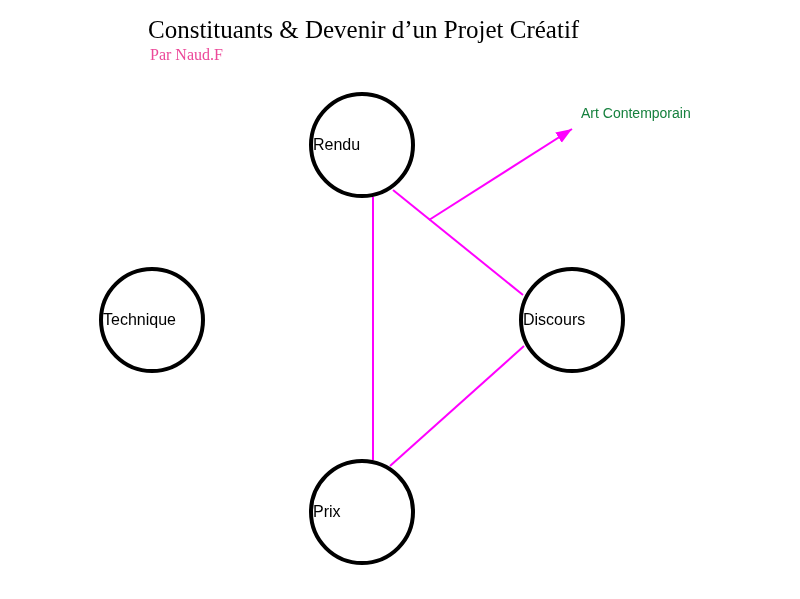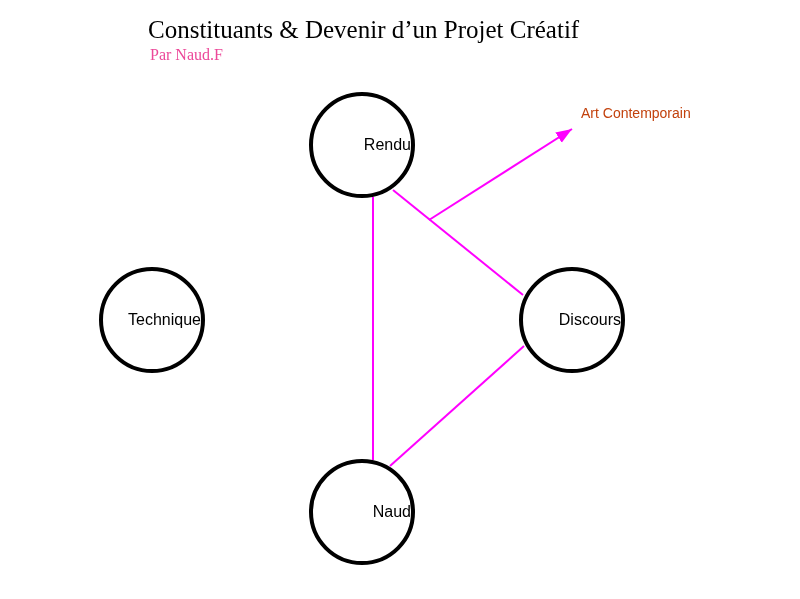--- a/index.html
+++ b/index.html
@@ -39,35 +39,35 @@
   .node {
     position: absolute;
     width: 106px;
     height: 106px;
     box-sizing: border-box;
     border: 4px solid #000000;
     border-radius: 50%;
     background: #ffffff;
     display: flex;
     align-items: center;
-    justify-content: flex-end;
+    justify-content: flex-start;
     z-index: 2;
     font-size: 16px;
     color: #000000;
   }
   .node-rendu     { left: 309px; top:  92px; }
   .node-technique { left:  99px; top: 267px; }
   .node-discours  { left: 519px; top: 267px; }
   .node-prix      { left: 309px; top: 459px; }
   .arrow-label {
     position: absolute;
     left: 581px;
     top: 105px;
     font-size: 14px;
-    color: #c2410c;
+    color: #15803d;
     white-space: nowrap;
     z-index: 2;
   }
 </style>
 </head>
 <body>
 
 <div id="canvas">
 
   <div class="title">Constituants &amp; Devenir d’un Projet Créatif</div>
@@ -96,18 +96,18 @@
 
   <div class="node node-discours">
     <span>Discours</span>
   </div>
 
   <div class="node node-technique">
     <span>Technique</span>
   </div>
 
   <div class="node node-prix">
-    <span>Naud</span>
+    <span>Prix</span>
   </div>
 
   <div class="arrow-label">Art Contemporain</div>
 
 </div>
 
 </body></html>

